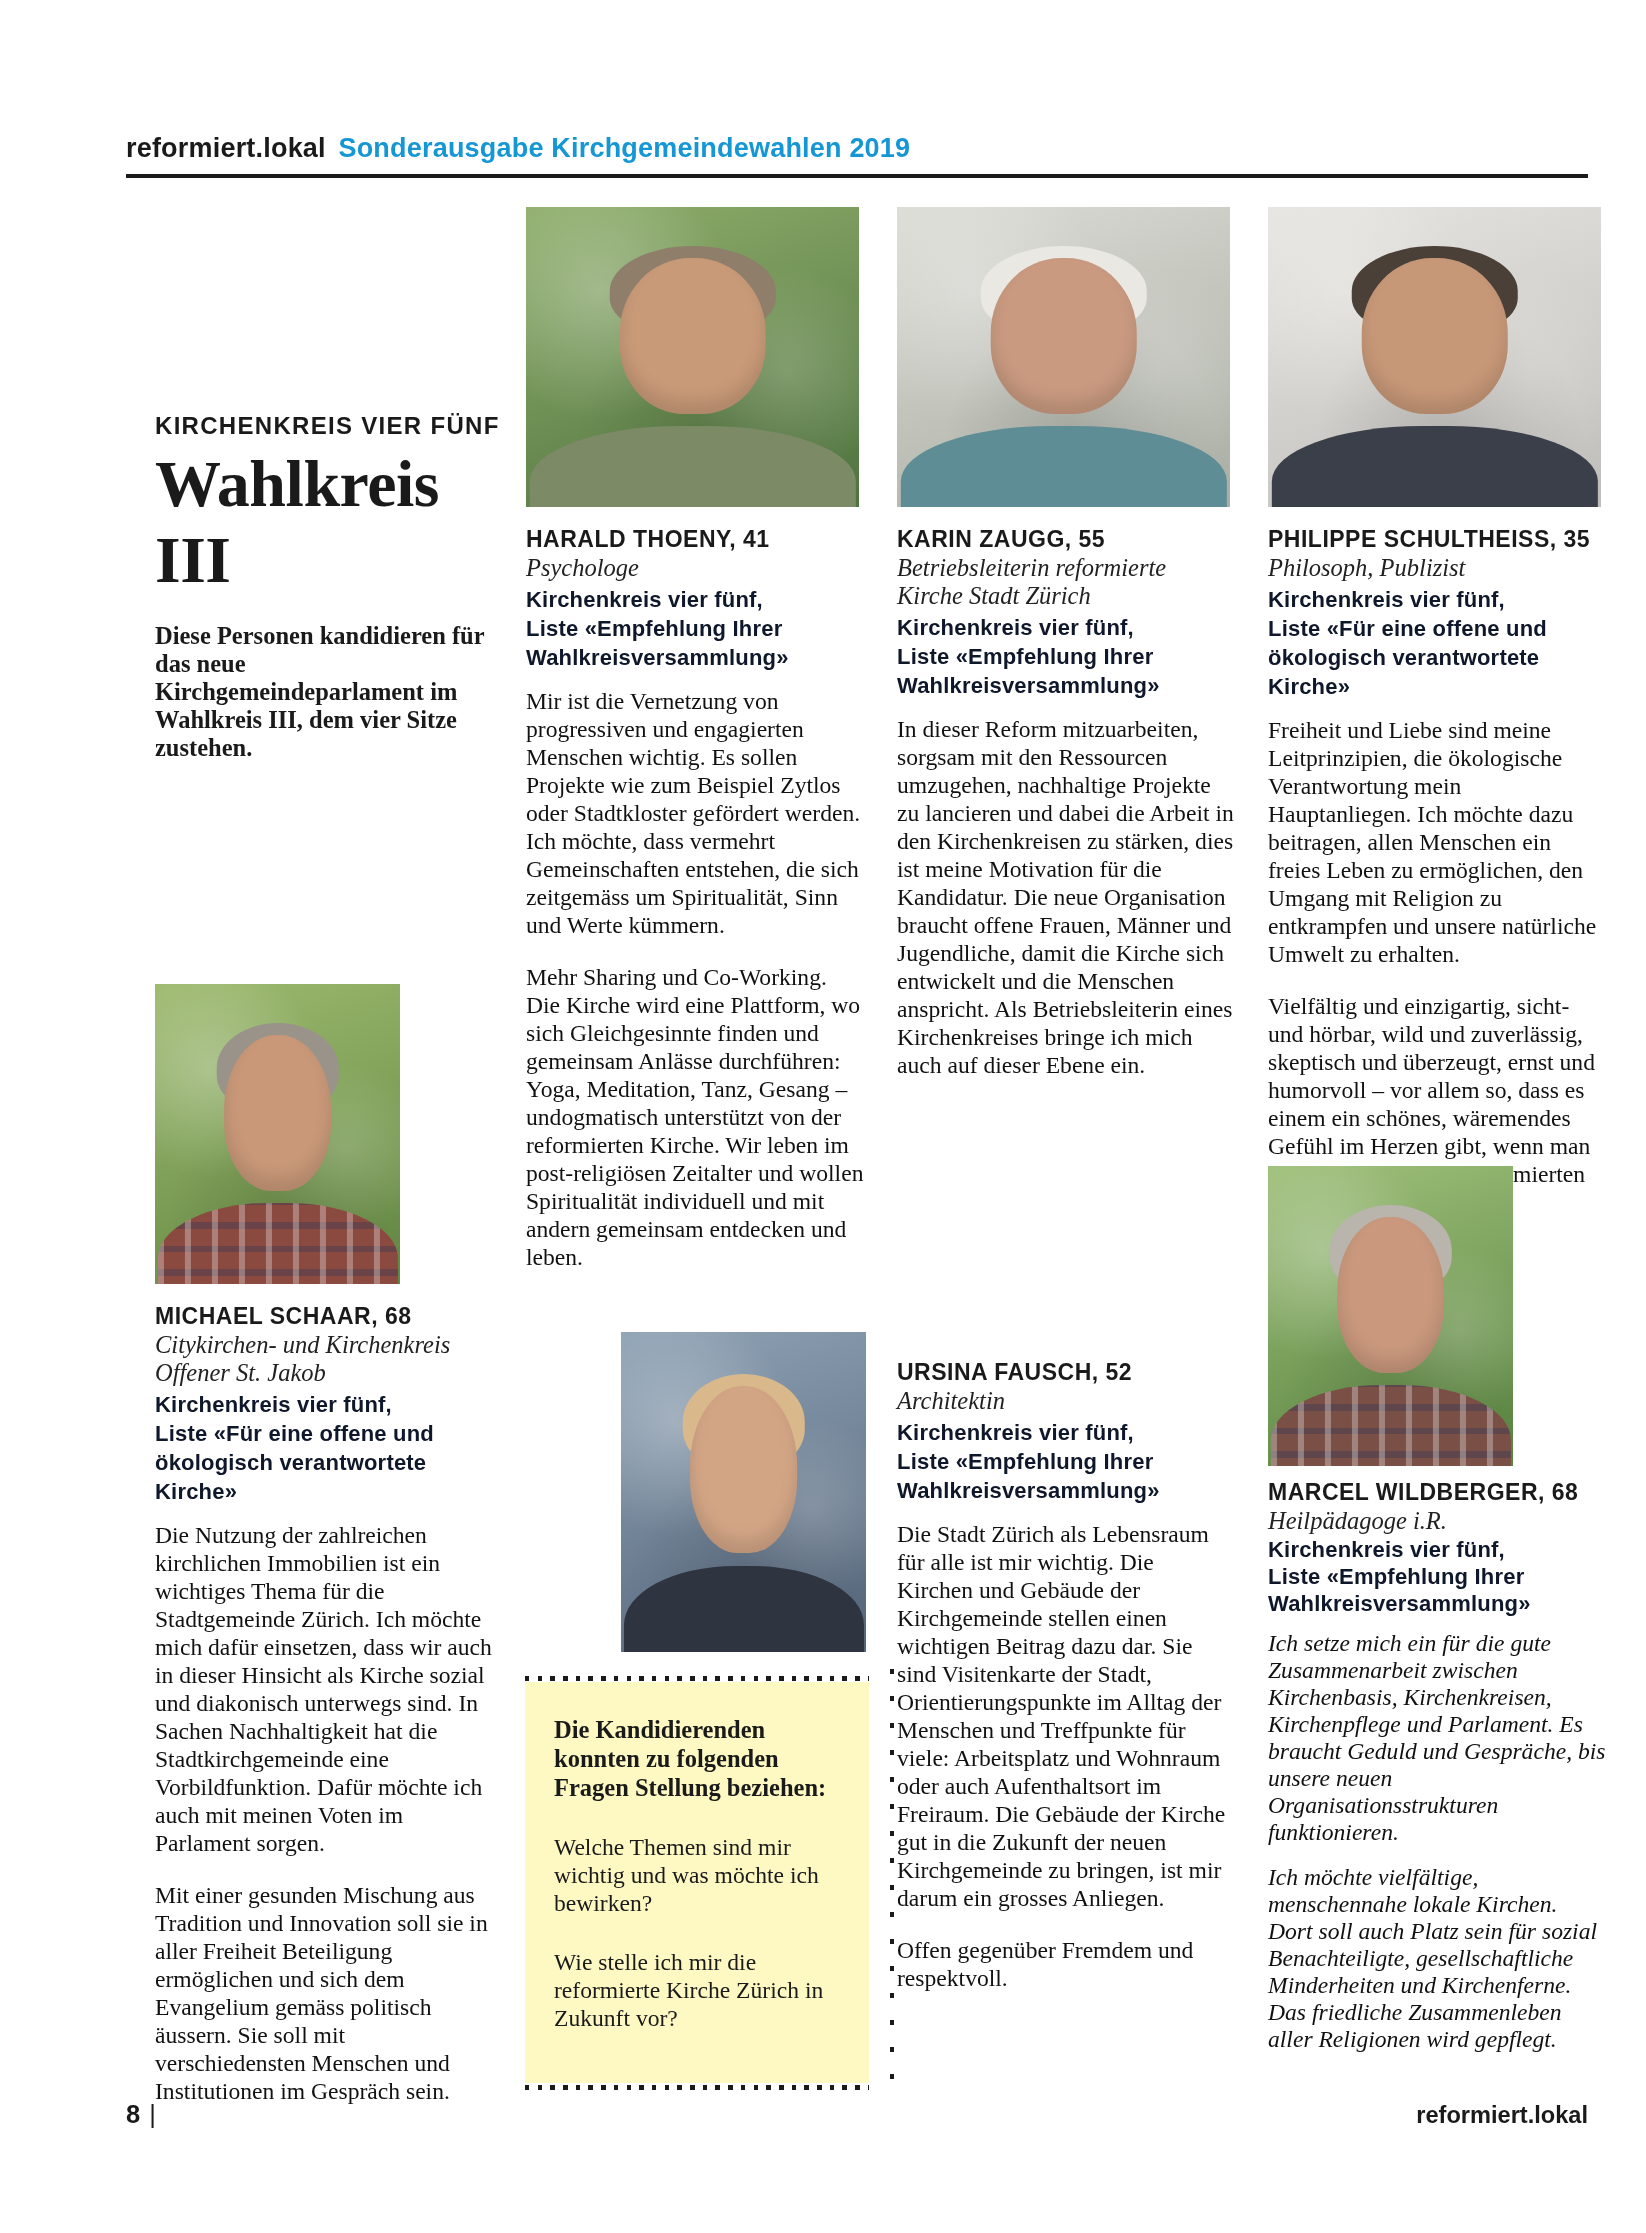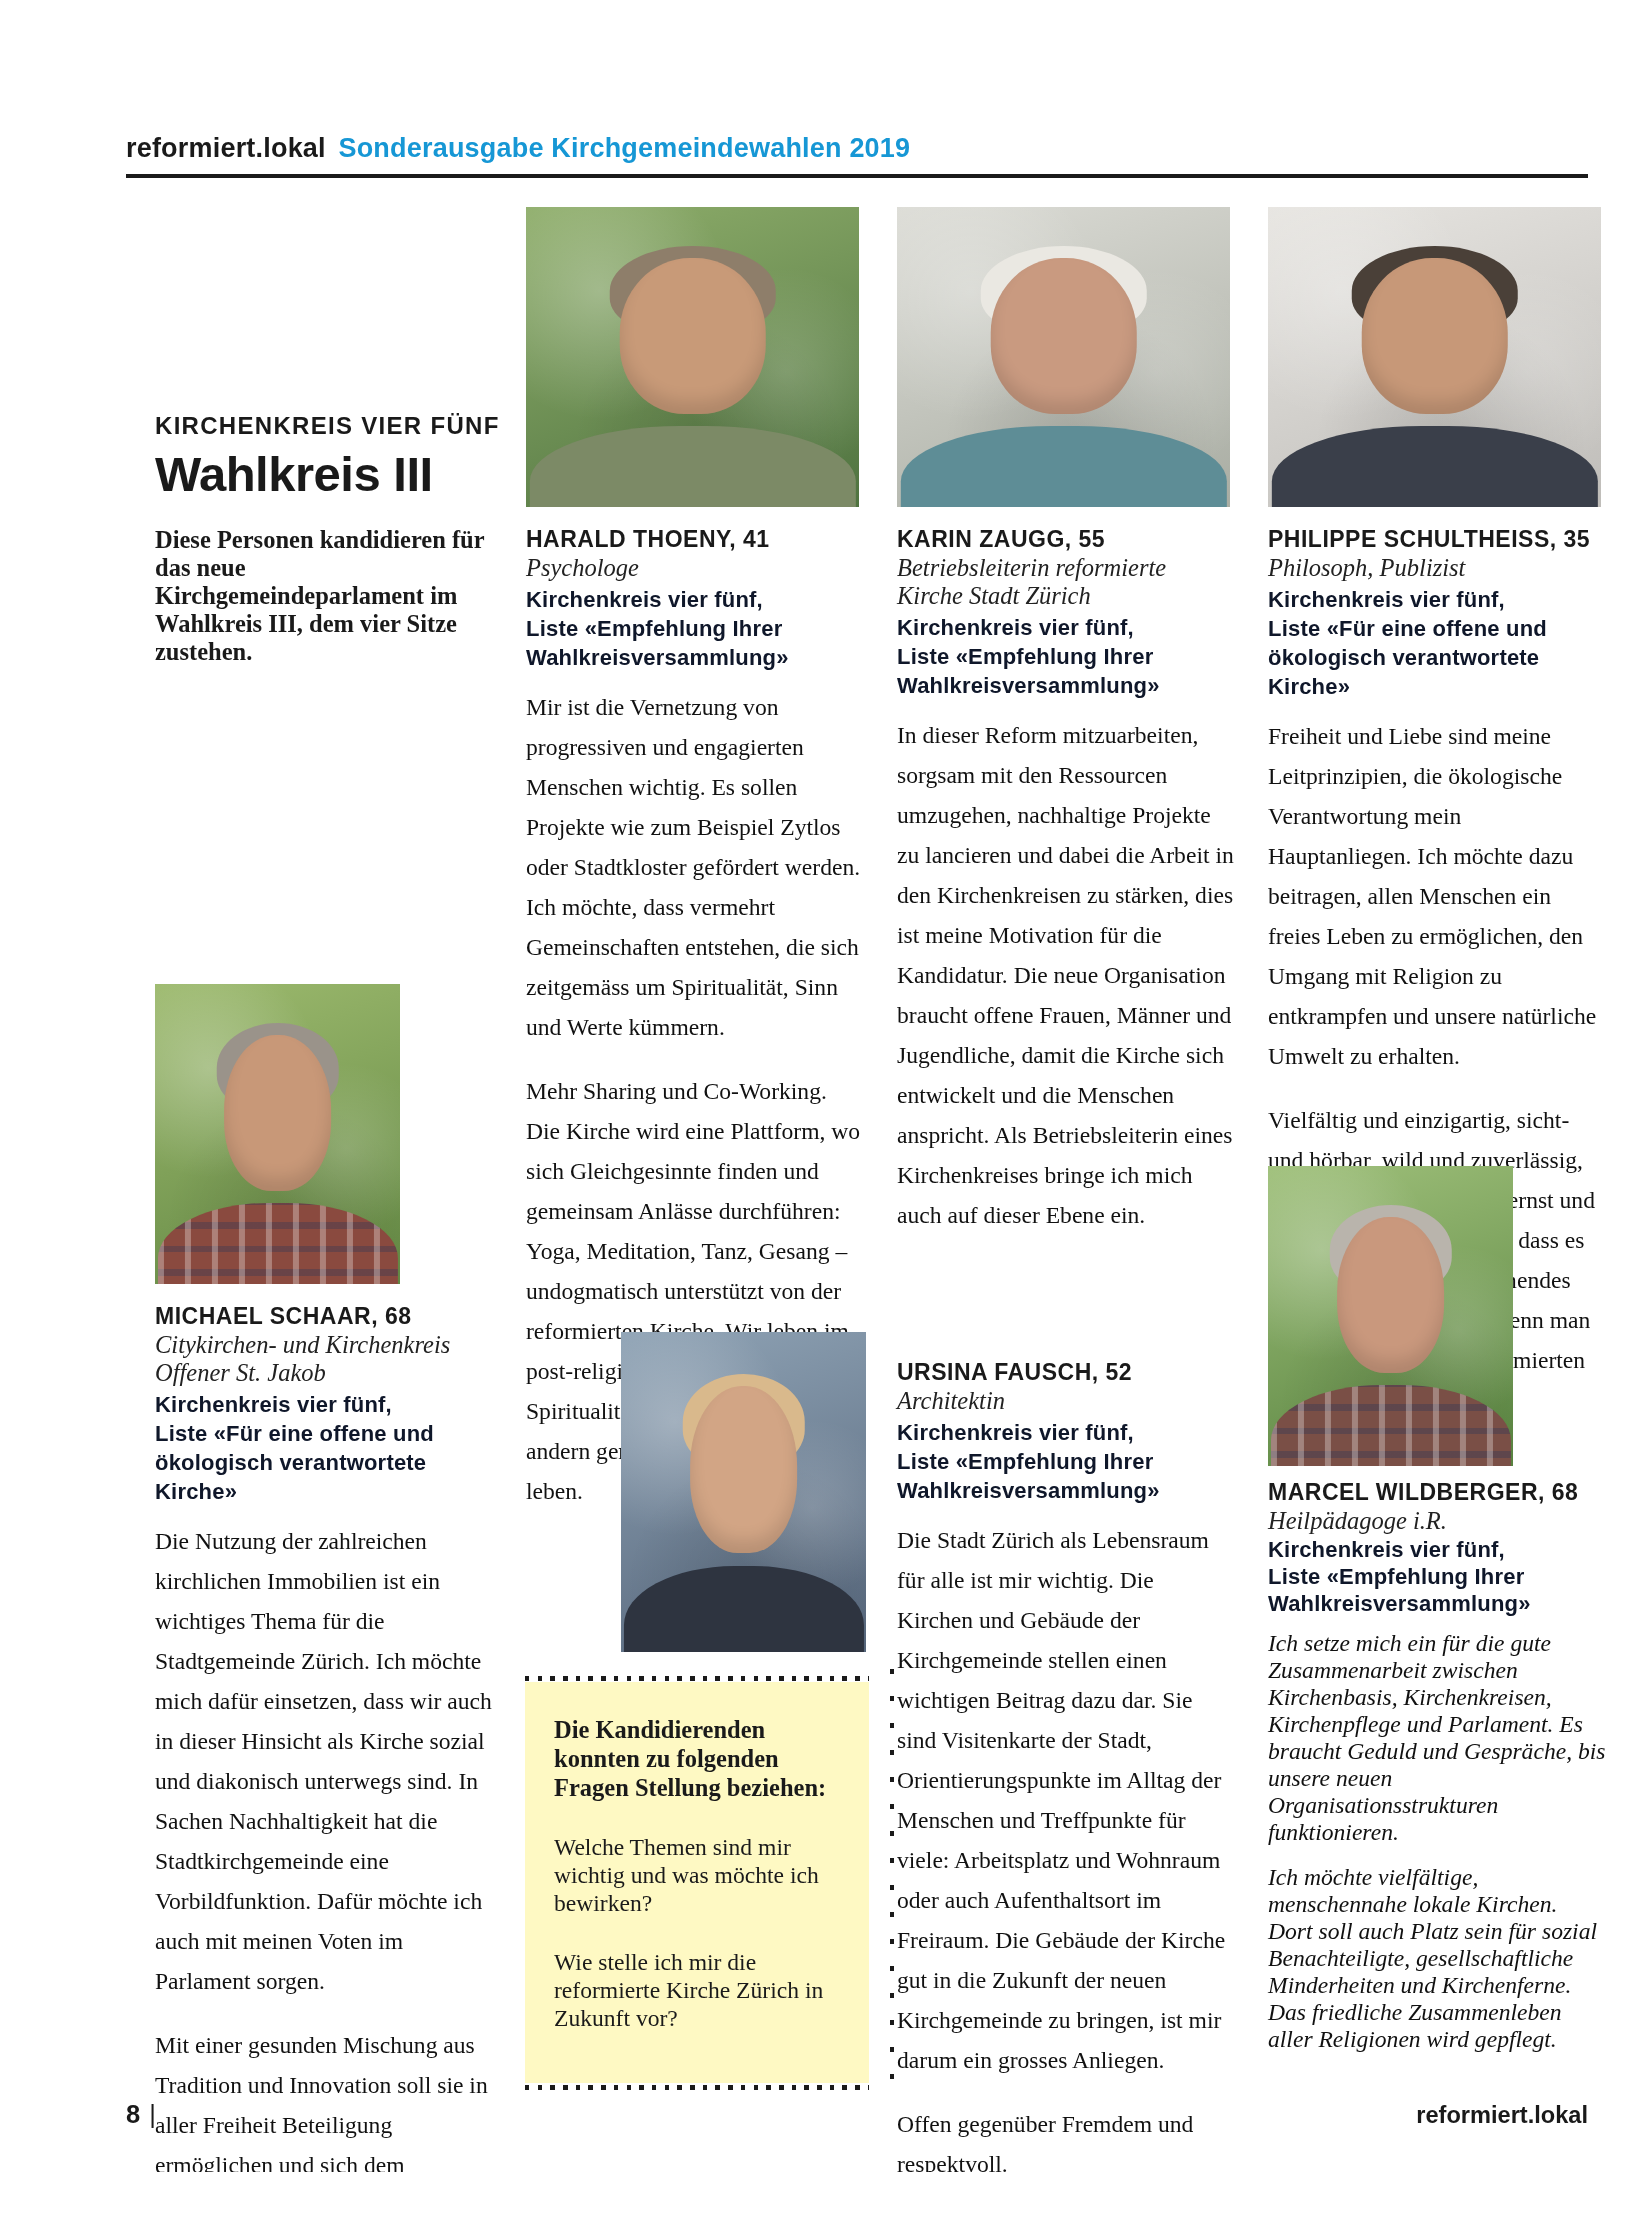--- a/index.html
+++ b/index.html
@@ -12,41 +12,41 @@
   .masthead { position:absolute; left:94px; top:133px; font-family:"Liberation Sans", sans-serif;
               font-weight:700; font-size:27px; letter-spacing:0.2px; white-space:nowrap; }
   .masthead .brand { color:#1a1a1a; }
   .masthead .edition { color:#1697D5; margin-left:12.7px; }
   .masthead-rule { position:absolute; left:94px; top:174px; width:1462px; height:3.6px; background:#1a1a1a; }
 
   
   .col1-head { position:absolute; left:123px; top:412px; width:345px; }
   .kicker { font-family:"Liberation Sans", sans-serif; font-weight:700; font-size:24px;
             letter-spacing:1.3px; color:#1a1a1a; }
-  .big-title { font-family:Liberation Sans, sans-serif; font-weight:700; font-size:49px;
+  .big-title { font-family:Liberation Serif, serif; font-weight:700; font-size:66px;
                letter-spacing:-0.5px; color:#1a1a1a; margin-top:6.4px; }
   .intro { margin-top:23.6px; font-weight:700; font-size:24.5px; line-height:28px; color:#1a1a1a; }
 
   
   .cand { position:absolute; }
   #cand-michael   { left:123px;  top:984px; width:338px; }
   #cand-harald    { left:494px;  top:207px;  width:338px; }
   #cand-karin     { left:865px;  top:207px;  width:338px; }
   #cand-philippe  { left:1236px; top:207px;  width:338px; }
   #cand-ursina    { left:865px;  top:1359px; width:338px; }
   #cand-marcel    { left:1236px; top:1166px; width:338px; }
   #photo-ursina   { position:absolute; left:589px; top:1332px; }
 
   .cand-name { font-family:"Liberation Sans", sans-serif; font-weight:700; font-size:23px;
                line-height:27px; letter-spacing:0.5px; color:#1a1a1a; margin-top:19px; }
   .cand-occ  { font-style:italic; font-size:24.5px; line-height:28px; color:#222; margin-top:0.9px; }
   .cand-list { font-family:"Liberation Sans", sans-serif; font-weight:700; font-size:22px;
                line-height:29px; color:#0f172a; margin-top:3.6px; letter-spacing:0.2px; }
   .cand-body { margin-top:14.5px; }
-  .cand-body p { font-size:23.6px; line-height:40px; margin:0 0 23.6px 0; color:#111; }
+  .cand-body p { font-size:23.6px; line-height:28px; margin:0 0 23.6px 0; color:#111; }
   .tight .cand-name { margin-top:12.7px; }
   .tight .cand-body { margin-top:12.7px; }
   .tight .cand-body p { line-height:27px; margin-bottom:18px;font-style:italic; }
   .tight .cand-list { line-height:27px; margin-top:1.8px; }
 
   
   .portrait { position:relative; overflow:hidden;
     background:
       radial-gradient(circle at 22% 28%, rgba(255,255,255,0.28), transparent 38%),
       radial-gradient(circle at 78% 55%, rgba(255,255,255,0.18), transparent 34%),

